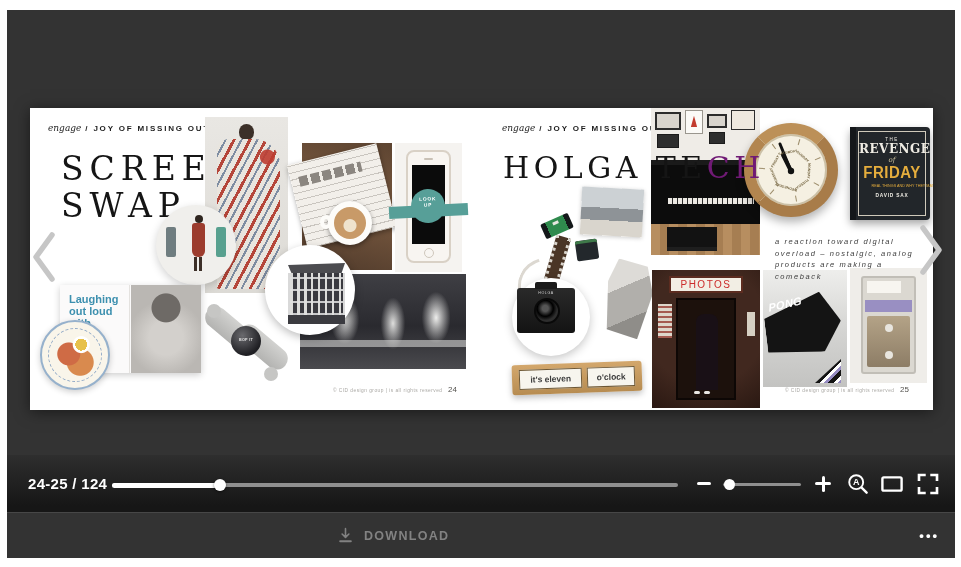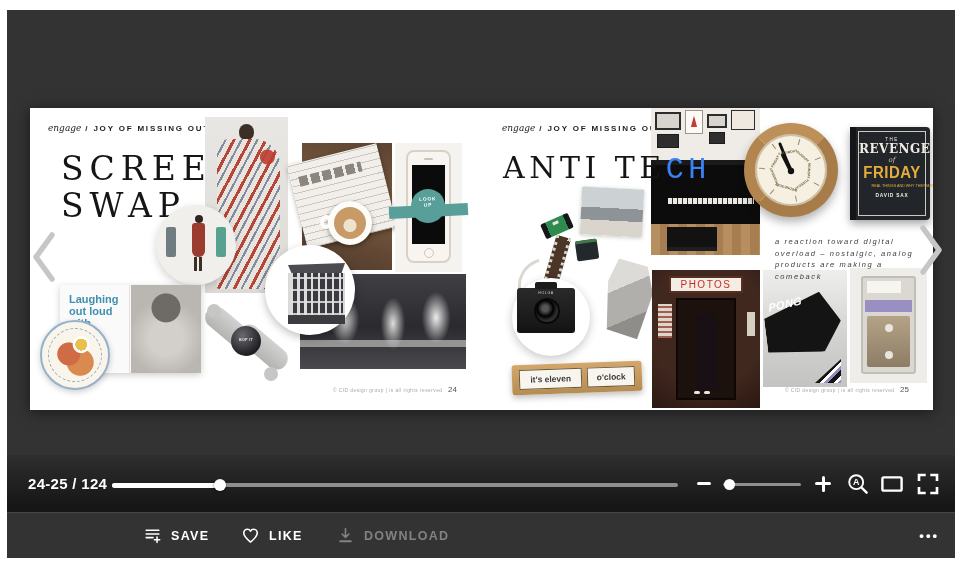--- a/index.html
+++ b/index.html
@@ -89,21 +89,21 @@
   .bop-arm.a2 { right:-4px; top:34px; transform:rotate(40deg); }
   .bop-knob { position:absolute; width:14px; height:14px; border-radius:50%; background:#c6c6c4; }
   .bop-knob.k1 { left:2px; top:2px; }
   .bop-knob.k2 { right:10px; bottom:6px; }
   .bop-core { position:absolute; left:26px; top:24px; width:30px; height:30px; border-radius:50%; background:radial-gradient(circle at 38% 32%,#6a6a6e,#1f1f23 70%); color:#e6e6e6; text-align:center; }
   .bop-core span { display:block; margin-top:11px; font-size:6px; transform:scale(.62); letter-spacing:.5px; font-weight:bold; }
 
   
   .eyebrow.r { left:21px; top:15px; }
   .title-r { position:absolute; left:22px; top:42px; font-size:30px; letter-spacing:4.5px; z-index:4; white-space:nowrap; }
-  .title-r .lt { color:#3b82f6;font-family:Liberation Mono, monospace; }
+  .title-r .lt { color:#701a75; }
   .cap.r { left:294px; top:128px; z-index:5; }
 
   .photo1 { position:absolute; left:100px; top:80px; width:62px; height:48px; transform:rotate(3deg); background:linear-gradient(180deg,#ccd1d4 0 42%,#8e9397 42% 68%,#d9d5cd 68%); box-shadow:0 1px 4px rgba(0,0,0,.2); }
   .canister { position:absolute; left:61px; top:110px; width:30px; height:16px; transform:rotate(-24deg); background:linear-gradient(90deg,#14181a 0 18%,#2f8a4d 18% 82%,#14181a 82%); border-radius:2px; }
   .canister:after { content:""; position:absolute; left:40%; top:3px; width:20%; height:3px; background:#e8e6e0; }
   .filmstrip { position:absolute; left:69px; top:128px; width:15px; height:46px; transform:rotate(16deg); background:#46puze; background:#4a3526; border-left:3px dotted #d9d4cc; border-right:3px dotted #d9d4cc; }
   .cartridge2 { position:absolute; left:95px; top:132px; width:22px; height:20px; transform:rotate(-8deg); background:#23282c; border-radius:2px; box-shadow:inset 0 3px 0 #3f7a4a; }
   .campart { position:absolute; left:125px; top:152px; width:46px; height:78px; transform:rotate(7deg);
     background:linear-gradient(150deg,#dddbd7 0 35%,#b1afab 35% 70%,#8f8d89 70%); clip-path:polygon(18% 0,82% 6%,100% 40%,78% 100%,10% 92%,0 30%); }
   .cable { position:absolute; left:36px; top:150px; width:76px; height:64px; border:3px solid #dcd8d1; border-color:transparent transparent #dcd8d1 #dcd8d1; border-radius:50%; transform:rotate(24deg); }
@@ -313,21 +313,21 @@
           <span class="frame fr5" style="left:58px;top:24px;width:16px;height:12px;"></span>
           <span class="frame fr5" style="left:6px;top:26px;width:22px;height:14px;"></span>
           <div class="floor"></div>
           <div class="pbody">
             <div class="keys"></div>
           </div>
           <div class="pbench"></div>
         </div>
 
         <div class="pg-title title-r">
-          <span>ANTI TE</span><span class="lt">CH</span>
+          <span>HOLGA TE</span><span class="lt">CH</span>
         </div>
 
         <div class="dayclock">
           <div class="face">
             <span class="day d0">SATURDAY</span>
             <span class="day d1">SUNDAY</span>
             <span class="day d2">MONDAY</span>
             <span class="day d3">TUESDAY</span>
             <span class="day d4">WEDNESDAY</span>
             <span class="day d5">THURSDAY</span>
@@ -456,33 +456,20 @@
       </svg>
     </button>
     <button class="icon-btn btn-fullscreen">
       <svg width="24" height="24" viewBox="0 0 20 20">
         <path d="M2.5 6.5 V2.5 H7 M13 2.5 H17.5 V6.5 M17.5 13.5 V17.5 H13 M7 17.5 H2.5 V13.5" fill="none" stroke="#fff" stroke-width="2.2" stroke-linecap="square"></path>
       </svg>
     </button>
   </div>
 
   <div class="toolbar">
-    <button class="tb-btn tb-save">
-      <svg width="19" height="19" viewBox="0 0 18 18">
-        <path d="M3 4 H15 M3 7.5 H15 M3 11 H9.5" fill="none" stroke="#fff" stroke-width="1.5" stroke-linecap="round"></path>
-        <path d="M13.3 10.5 V15.5 M10.8 13 H15.8" fill="none" stroke="#fff" stroke-width="1.5" stroke-linecap="round"></path>
-      </svg>
-      <span>SAVE</span>
-    </button>
-    <button class="tb-btn tb-like">
-      <svg width="19" height="19" viewBox="0 0 18 18">
-        <path d="M9 15.2 C4.2 11.4 2.6 8.9 2.6 6.7 C2.6 4.7 4.1 3.1 6.1 3.1 C7.4 3.1 8.4 3.8 9 4.9 C9.6 3.8 10.6 3.1 11.9 3.1 C13.9 3.1 15.4 4.7 15.4 6.7 C15.4 8.9 13.8 11.4 9 15.2 Z" fill="none" stroke="#fff" stroke-width="1.5" stroke-linejoin="round"></path>
-      </svg>
-      <span>LIKE</span>
-    </button>
     <button class="tb-btn tb-download">
       <svg width="19" height="19" viewBox="0 0 18 18">
         <path d="M9 2.5 V10.5 M5.8 7.6 L9 10.8 L12.2 7.6" fill="none" stroke="#828282" stroke-width="1.5" stroke-linecap="round" stroke-linejoin="round"></path>
         <path d="M4 14.5 H14" stroke="#828282" stroke-width="2" stroke-linecap="round"></path>
       </svg>
       <span>DOWNLOAD</span>
     </button>
     <button class="tb-more">
       <span>•••</span>
     </button>

